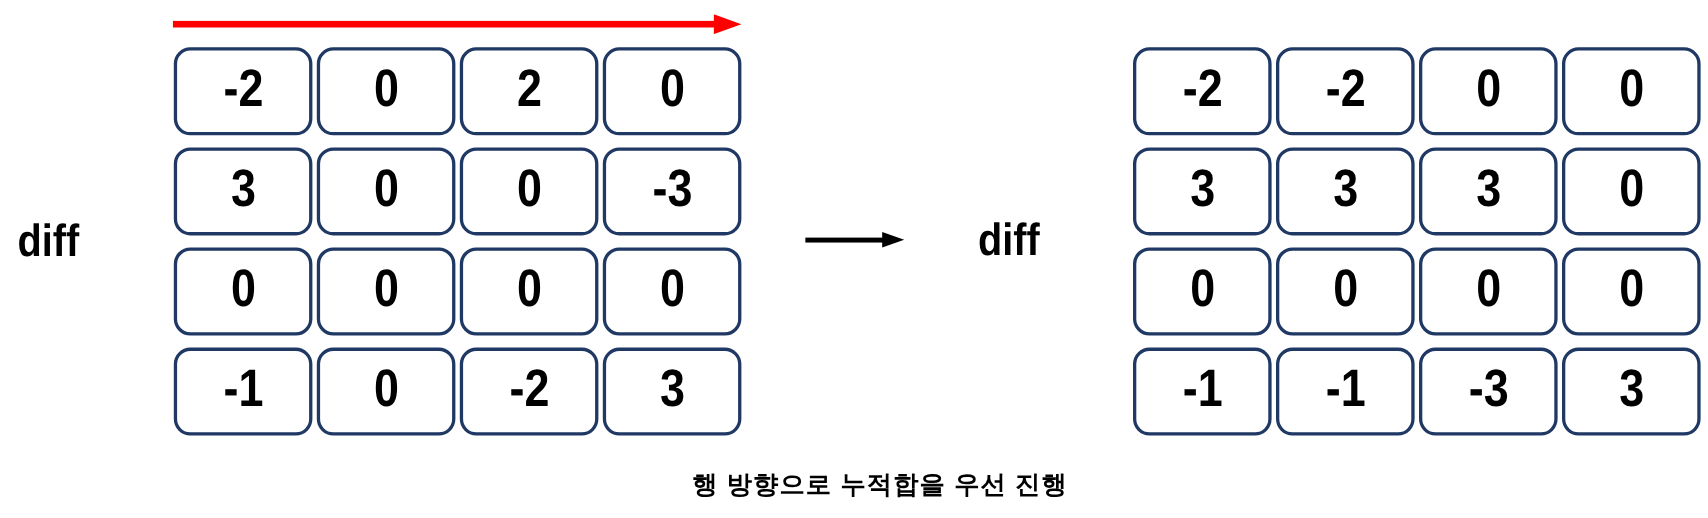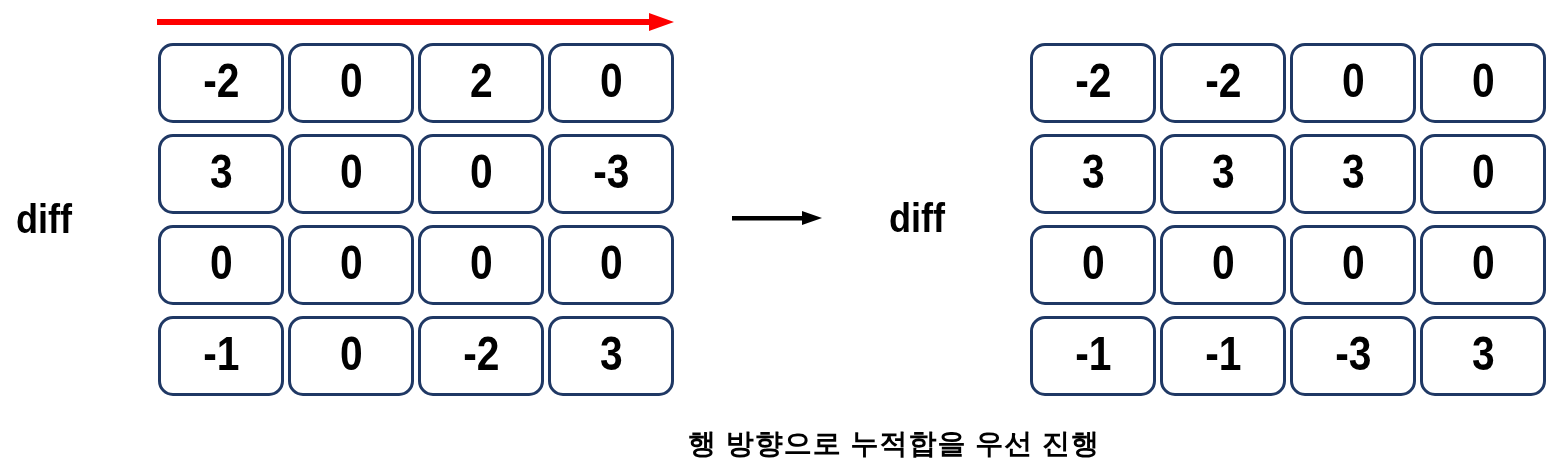--- a/index.html
+++ b/index.html
@@ -53,22 +53,22 @@
   }
   .diff-left  { left: 16px;  top: 199px; }
   .diff-right { left: 889px; top: 198px; }
   .arrow-red   { position: absolute; left: 157px; top: 13px; }
   .arrow-black { position: absolute; left: 732px; top: 210px; }
   .caption {
     position: absolute;
     left: 500px;
     top: 425px;
     width: 600px;
-    text-align: right;
-    font-size: 28px;
+    text-align: center;
+    font-size: 23px;
     font-weight: 700;
     color: #000000;
     letter-spacing: 1px;
     white-space: nowrap;
   }
 </style>
 </head>
 <body>
 
 <div class="canvas">

